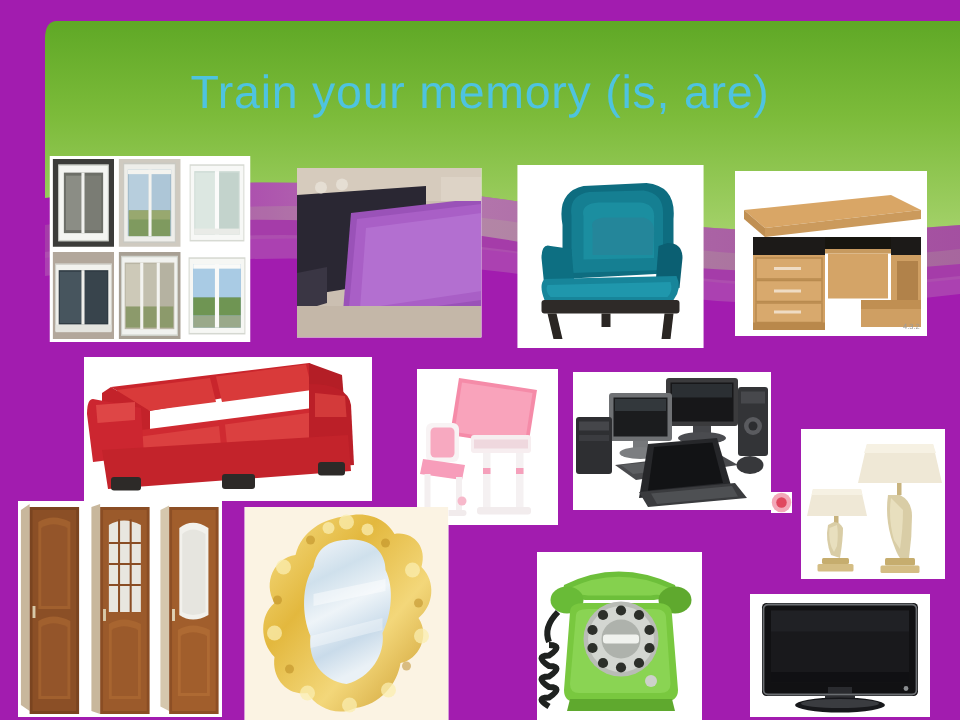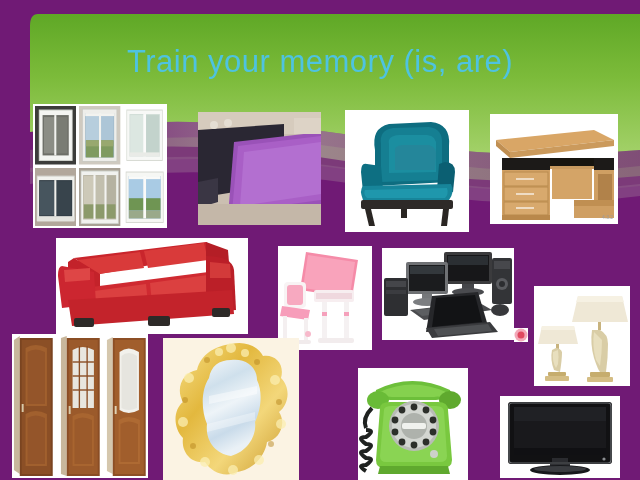--- a/index.html
+++ b/index.html
@@ -2,21 +2,21 @@
 <html><head>
 <meta charset="utf-8">
 <style>
   html,body{margin:0;padding:0;}
   body{
     width:640px;height:480px;overflow:hidden;
     background:#ffffff;
     font-family:"Liberation Sans", sans-serif;
     position:relative;
   }
-  #slide{position:absolute;inset:0;overflow:hidden;background:#701a75;}
+  #slide{position:absolute;inset:0;overflow:hidden;background:#a21caf;}
 
   
   .banner-wrap{position:absolute;left:0;top:0;width:640px;height:210px;overflow:hidden;pointer-events:none;}
   .banner-svg{position:absolute;left:0;top:0;}
   .banner-ghost{position:absolute;left:0;top:0;opacity:.30;}
 
   .title{
     position:absolute;left:0;top:44px;width:640px;
     text-align:center;
     font-size:31px;font-weight:400;letter-spacing:.5px;

